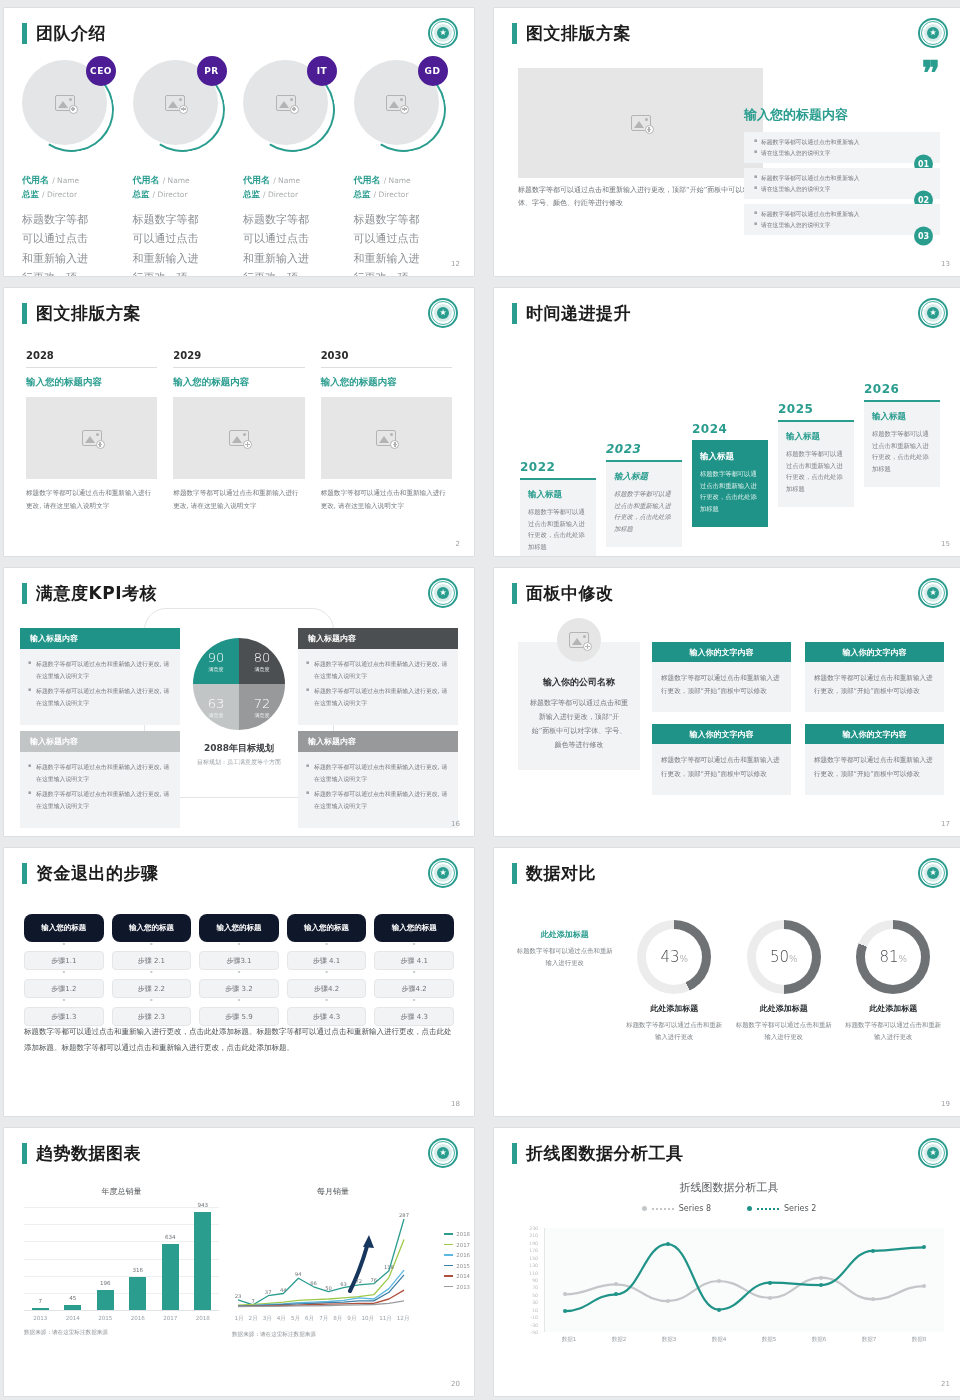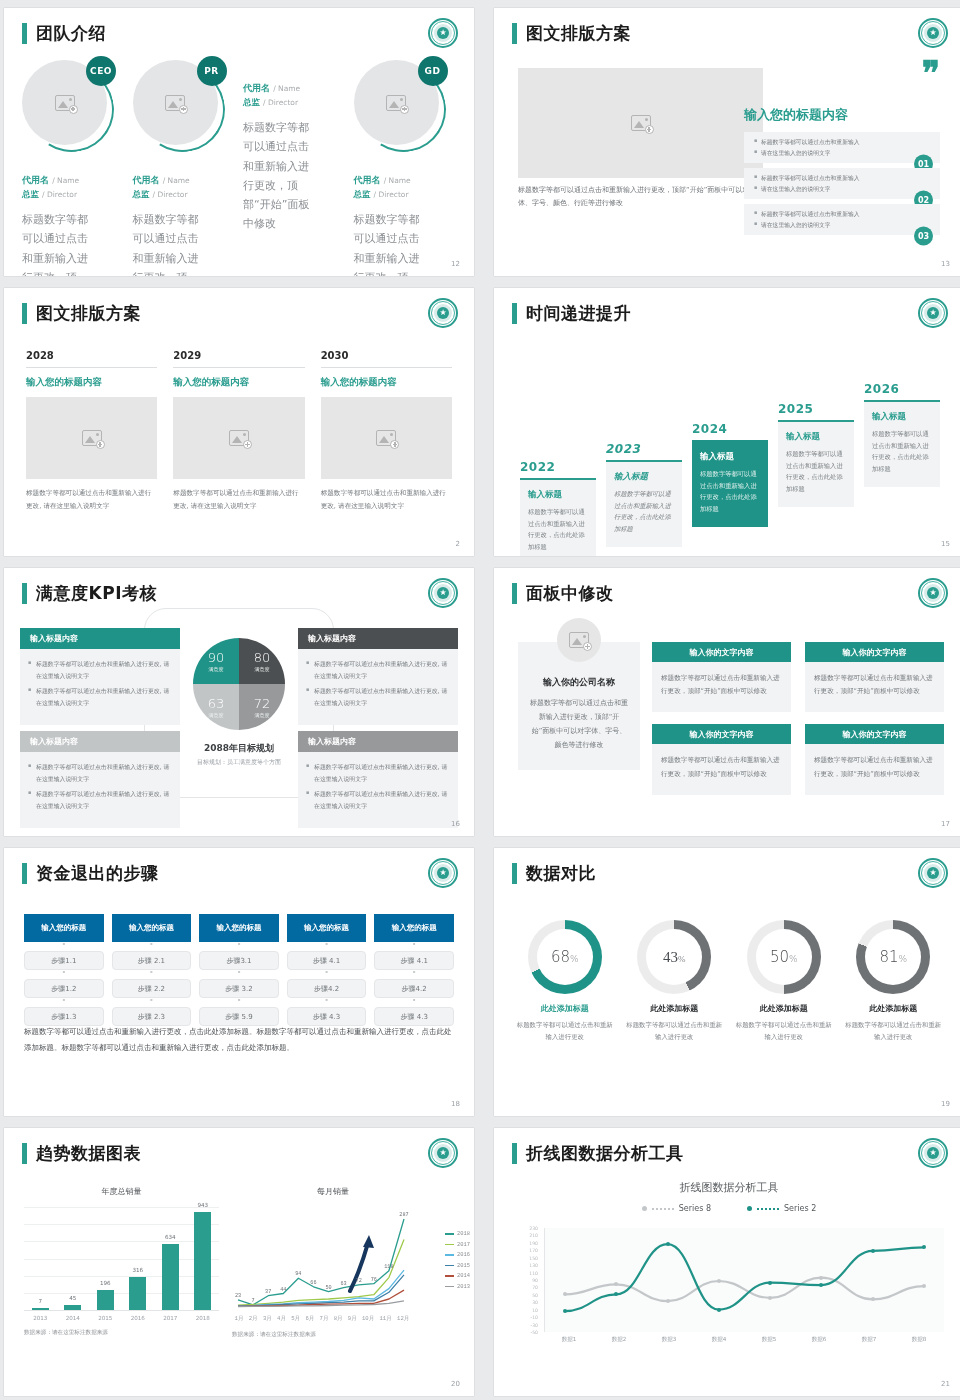--- a/index.html
+++ b/index.html
@@ -46,21 +46,21 @@
   .ph-box { background:#e6e6e6; display:flex; align-items:center; justify-content:center; }
 
   
   .team { position:absolute; top:52px; left:18px; right:18px; display:flex; gap:8px; }
   .member { width:105px; position:relative; }
   .m-circ { position:relative; width:92px; height:92px; }
   .m-circ .shadow { position:absolute; left:7px; top:7px; width:85px;height:85px;border-radius:50%;
       border:2px solid #2a9d8f; border-left-color:transparent; border-top-color:transparent; transform:rotate(-12deg);}
   .m-circ .disc { position:absolute; left:0; top:0; width:85px;height:85px;border-radius:50%;background:#e4e5e6;
       display:flex;align-items:center;justify-content:center;}
-  .m-badge { position:absolute; right:-2px; top:-4px; width:30px;height:30px;border-radius:50%;background:#0f766e;
+  .m-badge { position:absolute; right:-2px; top:-4px; width:30px;height:30px;border-radius:50%;background:#4c1d95;
       color:#fff;font-size:9px;font-weight:bold;display:flex;align-items:center;justify-content:center;letter-spacing:.5px;}
   .m-name { margin-top:22px; font-size:9px; font-weight:bold; color:#2a9d8f; }
   .m-name span.en { color:#a8abad; font-weight:normal; font-size:7.5px; }
   .m-role { font-size:8.5px; font-weight:bold; color:#2a9d8f; margin-top:2px;}
   .m-role span.en { color:#a8abad; font-weight:normal; font-size:7.5px; }
   .m-desc { margin-top:9px; font-size:11px; color:#8b8f93; line-height:1.75; width:70px;}
 
   
   .s13-img { position:absolute; left:24px; top:60px; width:245px; height:110px; background:#e6e6e6;}
   .s13-cap { position:absolute; left:24px; top:176px; width:245px; font-size:7px; color:#6f7478; line-height:1.85;}
@@ -125,21 +125,21 @@
   .s17-name { font-size:9px; font-weight:bold; color:#2d3033;}
   .s17-desc { margin-top:7px; font-size:7px; color:#74797d; line-height:2;}
   .s17-grid { position:absolute; left:158px; right:20px; top:74px; display:grid; grid-template-columns:1fr 1fr; gap:12px 14px;}
   .s17-card .h { background:#1f9387; height:20px; display:flex;align-items:center;justify-content:center;
       font-size:8px;font-weight:bold;color:#fff;}
   .s17-card .b { background:#f2f3f4; padding:10px 9px 14px; font-size:6.6px; color:#74797d; line-height:2;}
 
   
   .st-wrap { position:absolute; left:20px; right:20px; top:66px; display:flex; gap:8px;}
   .st-col { flex:1; }
-  .st-hd { background:#0369a1; border-radius:0; height:28px; display:flex;align-items:center;justify-content:center;
+  .st-hd { background:#0f172a; border-radius:8px; height:28px; display:flex;align-items:center;justify-content:center;
       font-size:7.5px; font-weight:bold; color:#fff;}
   .st-cell { background:#f2f3f4; border:1px solid #e4e6e7; border-radius:4px; height:19px; margin-top:6px;
       display:flex;align-items:center;justify-content:center; font-size:7px; color:#6f7478;}
   .st-dot { text-align:center; font-size:4px; color:#c8cbcd; line-height:3px;}
   .st-note { position:absolute; left:20px; right:20px; top:176px; font-size:7.5px; color:#4d5154; line-height:2.1;}
 
   
   .dn-wrap { position:absolute; left:20px; right:20px; top:72px; display:flex; gap:8px;}
   .dn-col { flex:1; text-align:center;}
   .dn { width:74px;height:74px; margin:0 auto; border-radius:50%; position:relative;}
@@ -212,20 +212,29 @@
                 <div class="ph-plus"></div>
               </div>
             </div>
           <div class="m-badge">PR</div>
         </div>
         <div class="m-name"><span>代用名</span> <span class="en">/ Name</span></div>
         <div class="m-role"><span>总监</span> <span class="en">/ Director</span></div>
         <div class="m-desc">标题数字等都可以通过点击和重新输入进行更改，顶部“开始”面板中修改</div>
       </div>
       <div class="member">
+        <div class="m-circ">
+          <div class="shadow"></div>
+          <div class="disc">
+              <div class="ph-icon">
+                <div class="ph-plus"></div>
+              </div>
+            </div>
+          <div class="m-badge">IT</div>
+        </div>
         <div class="m-name"><span>代用名</span> <span class="en">/ Name</span></div>
         <div class="m-role"><span>总监</span> <span class="en">/ Director</span></div>
         <div class="m-desc">标题数字等都可以通过点击和重新输入进行更改，顶部“开始”面板中修改</div>
       </div>
       <div class="member">
         <div class="m-circ">
           <div class="shadow"></div>
           <div class="disc">
               <div class="ph-icon">
                 <div class="ph-plus"></div>
@@ -576,30 +585,25 @@
     </div>
     <div class="logo">
       <div class="ring1"></div>
         <div class="ring2"></div>
         <div class="ring3"></div>
         <div class="core"></div>
         <div class="star">★</div>
     </div>
     <div class="dn-wrap">
       <div class="dn-col">
-        <div class="dn" id="dn0" style="background: conic-gradient(rgb(31, 147, 135) 0deg, rgb(31, 147, 135) 244.8deg, rgb(236, 236, 236) 244.8deg, rgb(236, 236, 236) 360deg);">
-          <div class="hole">
-              <div class="val"><span>68</span><small>%</small></div>
-            </div>
-        </div>
         <div class="dn-t accent">此处添加标题</div>
         <div class="dn-d">标题数字等都可以通过点击和重新输入进行更改</div>
       </div>
       <div class="dn-col">
-        <div class="dn" id="dn1" style="background: conic-gradient(rgb(110, 114, 117) 0deg, rgb(110, 114, 117) 154.8deg, rgb(236, 236, 236) 154.8deg, rgb(236, 236, 236) 360deg); font-family: Liberation Serif, serif;">
+        <div class="dn" id="dn1" style="background: conic-gradient(rgb(110, 114, 117) 0deg, rgb(110, 114, 117) 154.8deg, rgb(236, 236, 236) 154.8deg, rgb(236, 236, 236) 360deg);">
           <div class="hole">
               <div class="val"><span>43</span><small>%</small></div>
             </div>
         </div>
         <div class="dn-t">此处添加标题</div>
         <div class="dn-d">标题数字等都可以通过点击和重新输入进行更改</div>
       </div>
       <div class="dn-col">
         <div class="dn" id="dn2" style="background: conic-gradient(rgb(110, 114, 117) 0deg, rgb(110, 114, 117) 180deg, rgb(236, 236, 236) 180deg, rgb(236, 236, 236) 360deg);">
           <div class="hole">
@@ -669,21 +673,21 @@
           <span>2013</span>
           <span>2014</span>
           <span>2015</span>
           <span>2016</span>
           <span>2017</span>
           <span>2018</span>
         </div>
       <div class="tc-note">数据来源：请在这里标注数据来源</div>
     </div>
 
-    <div class="tc" style="left:228px; right:4px;font-family:Liberation Mono, monospace;">
+    <div class="tc" style="left:228px; right:4px;">
       <div class="tc-ttl" style="margin-right:36px;">每月销量</div>
       <div style="position:relative; height:104px; margin-top:10px;">
         <svg id="mini-lines" width="180" height="104" viewBox="0 0 180 104" preserveAspectRatio="none" style="position:absolute;left:0;top:0;">
             <polyline points="6.0,92.9 21.1,97.9 36.2,88.7 51.3,86.5 66.4,71.2 81.5,79.8 96.5,84.7 111.6,80.7 126.7,77.9 141.8,76.7 156.9,63.8 172.0,12.0" fill="none" stroke="#2a9d8f" stroke-width="1.3" stroke-linejoin="round"></polyline>
             <polyline points="6.0,98.2 21.1,97.5 36.2,96.3 51.3,95.1 66.4,93.3 81.5,92.6 96.5,92.0 111.6,90.8 126.7,89.6 141.8,87.7 156.9,70.6 172.0,32.5" fill="none" stroke="#9fc94b" stroke-width="1.3" stroke-linejoin="round"></polyline>
             <polyline points="6.0,98.8 21.1,98.5 36.2,97.5 51.3,96.9 66.4,95.7 81.5,95.1 96.5,94.5 111.6,93.3 126.7,90.8 141.8,92.0 156.9,81.6 172.0,63.2" fill="none" stroke="#5bb8e0" stroke-width="1.3" stroke-linejoin="round"></polyline>
             <polyline points="6.0,99.1 21.1,98.8 36.2,98.2 51.3,97.5 66.4,96.9 81.5,96.3 96.5,95.7 111.6,95.1 126.7,93.9 141.8,93.9 156.9,85.3 172.0,67.8" fill="none" stroke="#3d7fa6" stroke-width="1.3" stroke-linejoin="round"></polyline>
             <polyline points="6.0,99.4 21.1,99.1 36.2,98.8 51.3,98.5 66.4,98.2 81.5,97.5 96.5,97.2 111.6,96.9 126.7,96.3 141.8,96.3 156.9,92.0 172.0,83.1" fill="none" stroke="#b0503c" stroke-width="1.3" stroke-linejoin="round"></polyline>
             <polyline points="6.0,99.7 21.1,99.4 36.2,99.4 51.3,99.1 66.4,98.8 81.5,98.8 96.5,98.5 111.6,98.2 126.7,97.9 141.8,97.5 156.9,96.3 172.0,93.9" fill="none" stroke="#9a9da0" stroke-width="1.3" stroke-linejoin="round"></polyline>
             <path d="M118 84 C 126 68, 132 50, 136 36" fill="none" stroke="#17365d" stroke-width="4" stroke-linecap="round"></path>

